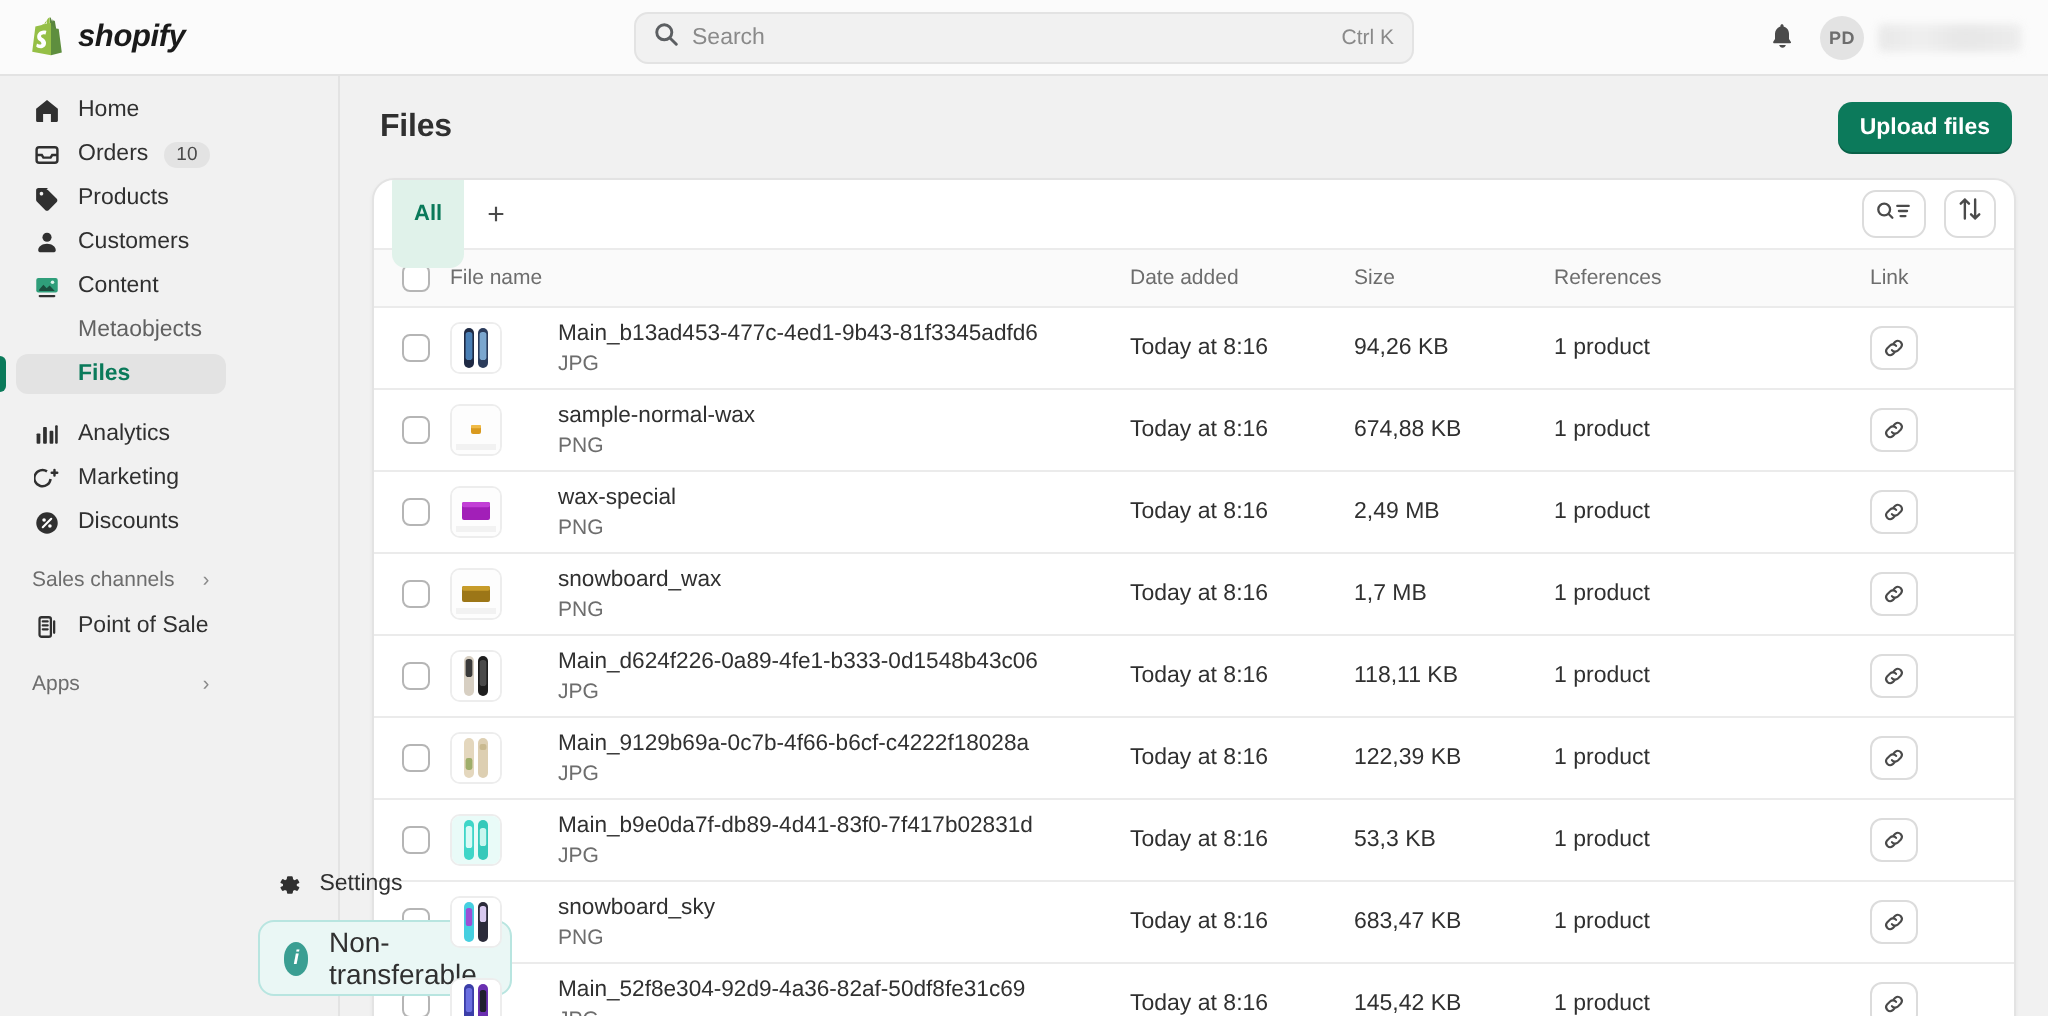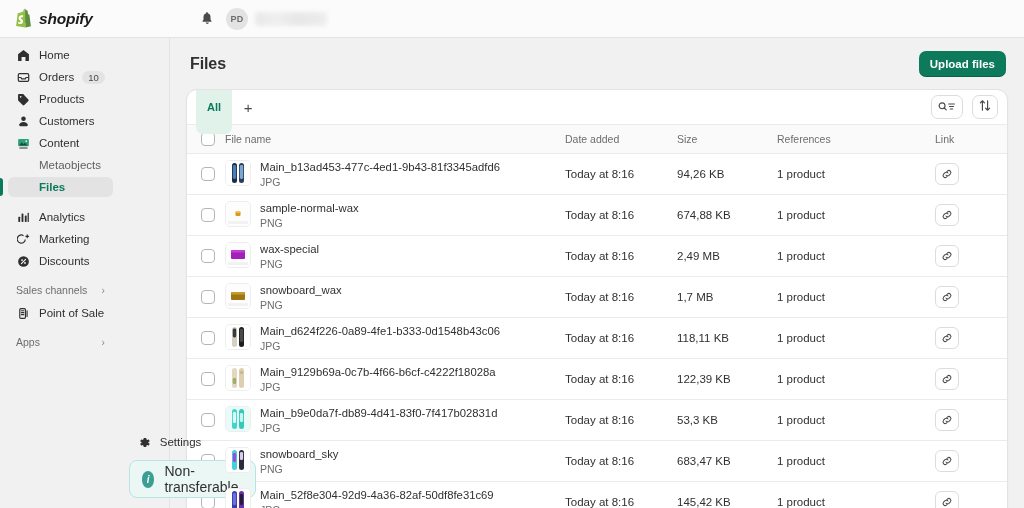--- a/index.html
+++ b/index.html
@@ -191,21 +191,21 @@
     font-size: 11.5px; color: #303030;
     padding: 0;
     height: 41px;
     vertical-align: middle;
   }
   .cbox {
     width: 14px; height: 14px;
     border: 1px solid #b5b5b5; border-radius: 4px;
     background: #fff; cursor: pointer; display: block;
   }
-  .namecell { display: flex; gap: 9px; }
+  .namecell { display: flex; align-items: center; gap: 28px; }
   .thumb {
     width: 26px; height: 26px; border-radius: 5px;
     border: 1px solid #ededed; background: #fff;
     overflow: hidden; flex-shrink: 0;
     display: flex; align-items: flex-end; justify-content: center;
     position: relative;
   }
   .thumb svg { display: block; }
   .nametext { min-width: 0; }
   .fname {
@@ -236,20 +236,32 @@
           <path d="M10.9.7c-.1 0-.2.1-.3.1-.2.1-.4.3-.6.5-.5.6-.9 1.5-1.1 2.4-.5.2-1 .3-1.5.5-.4.1-.5.2-.5.6-.1.3-1.3 9.5-1.3 9.5L10.4 15 10.9.7zM9.4 3.9c-.4.1-.8.2-1.3.4.1-.5.4-1.1.7-1.4.1-.2.3-.3.5-.4.1.5.1 1 .1 1.4z" fill="#95bf46"></path>
           <path d="M12.9 2.6l-.6.2c0-.3-.1-.7-.2-1.1.5.1.7.6.8.9z" fill="#5a863e"></path>
           <path d="M3.7 5.3L2.1 17.9l9.4 1.7V3.4c-.1 0-.2.1-.3.1L3.7 5.3z" fill="#95bf46"></path>
           <path d="M11.5 3.4v16.2l5.4-1.3-1.5-11.6c0-.2-.1-.3-.3-.3l-1.6-.1-1.6-1.5c-.1-.1-.2-.1-.4-.1z" fill="#5e8e3e"></path>
           <path d="M9.2 7.5l-.5 1.9s-.5-.3-1.2-.2c-1 .1-1 .7-1 .9.1.9 2.4 1.1 2.5 3.2.1 1.6-.9 2.7-2.3 2.8-1.7.1-2.6-.9-2.6-.9l.4-1.5s.9.7 1.6.6c.5 0 .6-.4.6-.7-.1-1.2-2-1.1-2.1-3-.1-1.6 1-3.2 3.3-3.3.9-.1 1.3.2 1.3.2z" fill="#fff"></path>
         </svg>
       </span>
       <span class="brand-name">shopify</span>
     </div>
 
+    <div class="search-wrap">
+      <div class="searchbox">
+        <span>
+          <svg width="12" height="12" viewBox="0 0 14 14" fill="none" stroke="#5c5f62" stroke-width="1.7">
+            <circle cx="6" cy="6" r="4.4"></circle>
+              <path d="M9.3 9.3L13 13" stroke-linecap="round"></path>
+          </svg>
+        </span>
+        <span class="ph">Search</span>
+        <span class="kbd">Ctrl K</span>
+      </div>
+    </div>
 
     <div class="topright">
       <span class="bell">
         <svg width="14" height="15" viewBox="0 0 16 17" fill="#4a4a4a">
           <path d="M8 1.2c-.5 0-.9.4-.9.9v.4C5.3 3 4 4.6 4 6.6v3.1L2.9 11.3c-.2.3 0 .8.4.8h9.4c.4 0 .6-.5.4-.8L12 9.7V6.6c0-2-1.3-3.6-3.1-4.1v-.4c0-.5-.4-.9-.9-.9z"></path>
           <path d="M6.4 13.1c.2.9 1 1.6 1.9 1.6s1.7-.7 1.9-1.6H6.4z"></path>
         </svg>
       </span>
       <div class="account">
         <span class="avatar">PD</span>

